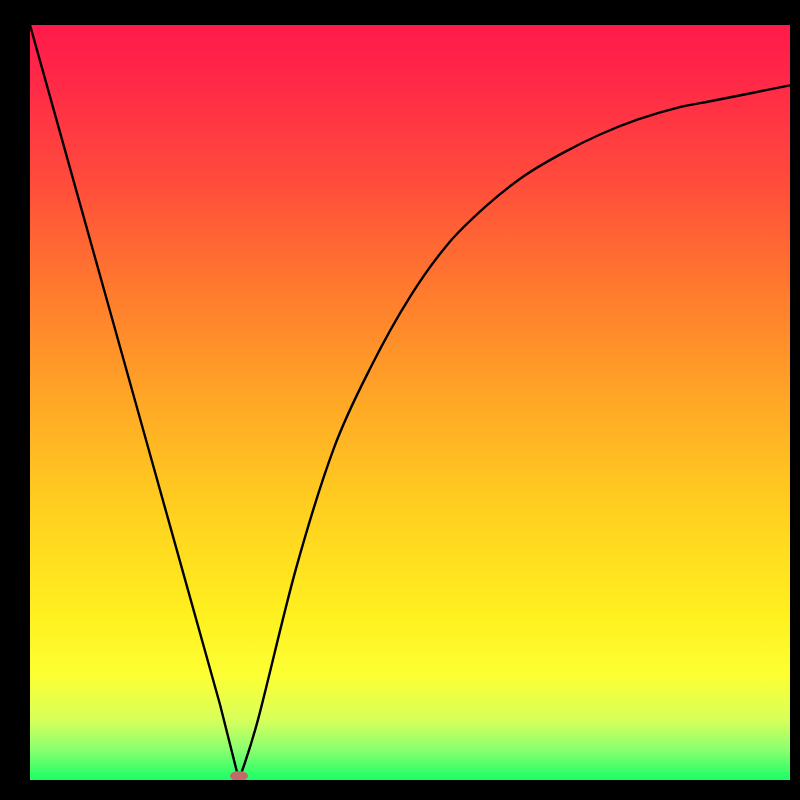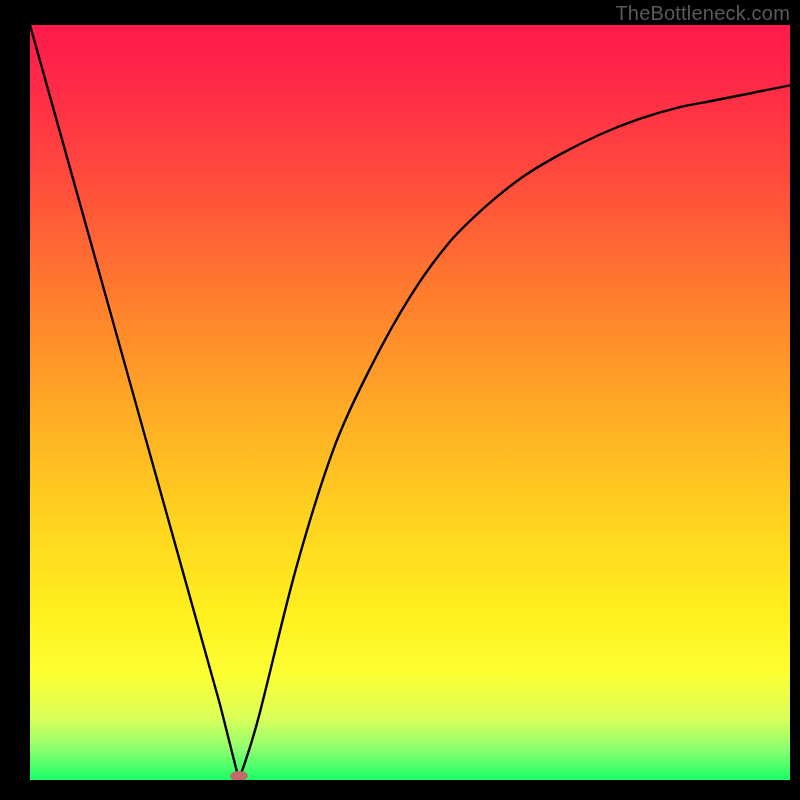--- a/index.html
+++ b/index.html
@@ -36,21 +36,20 @@
   }
   svg {
     display: block;
   }
 </style>
 </head>
 <body>
 
 <div class="frame">
 
-  <div class="watermark">TheBottleneck.com</div>
 
   <div class="plot-wrap">
     <svg id="chart-svg" width="760" height="755" viewBox="0 0 760 755">
       <defs>
         <linearGradient id="bg-grad" x1="0" y1="0" x2="0" y2="1">
             <stop offset="0%" stop-color="#ff1a4b"></stop>
             <stop offset="8%" stop-color="#ff2a47"></stop>
             <stop offset="20%" stop-color="#ff4a3c"></stop>
             <stop offset="35%" stop-color="#ff7a2e"></stop>
             <stop offset="50%" stop-color="#ffa826"></stop>

